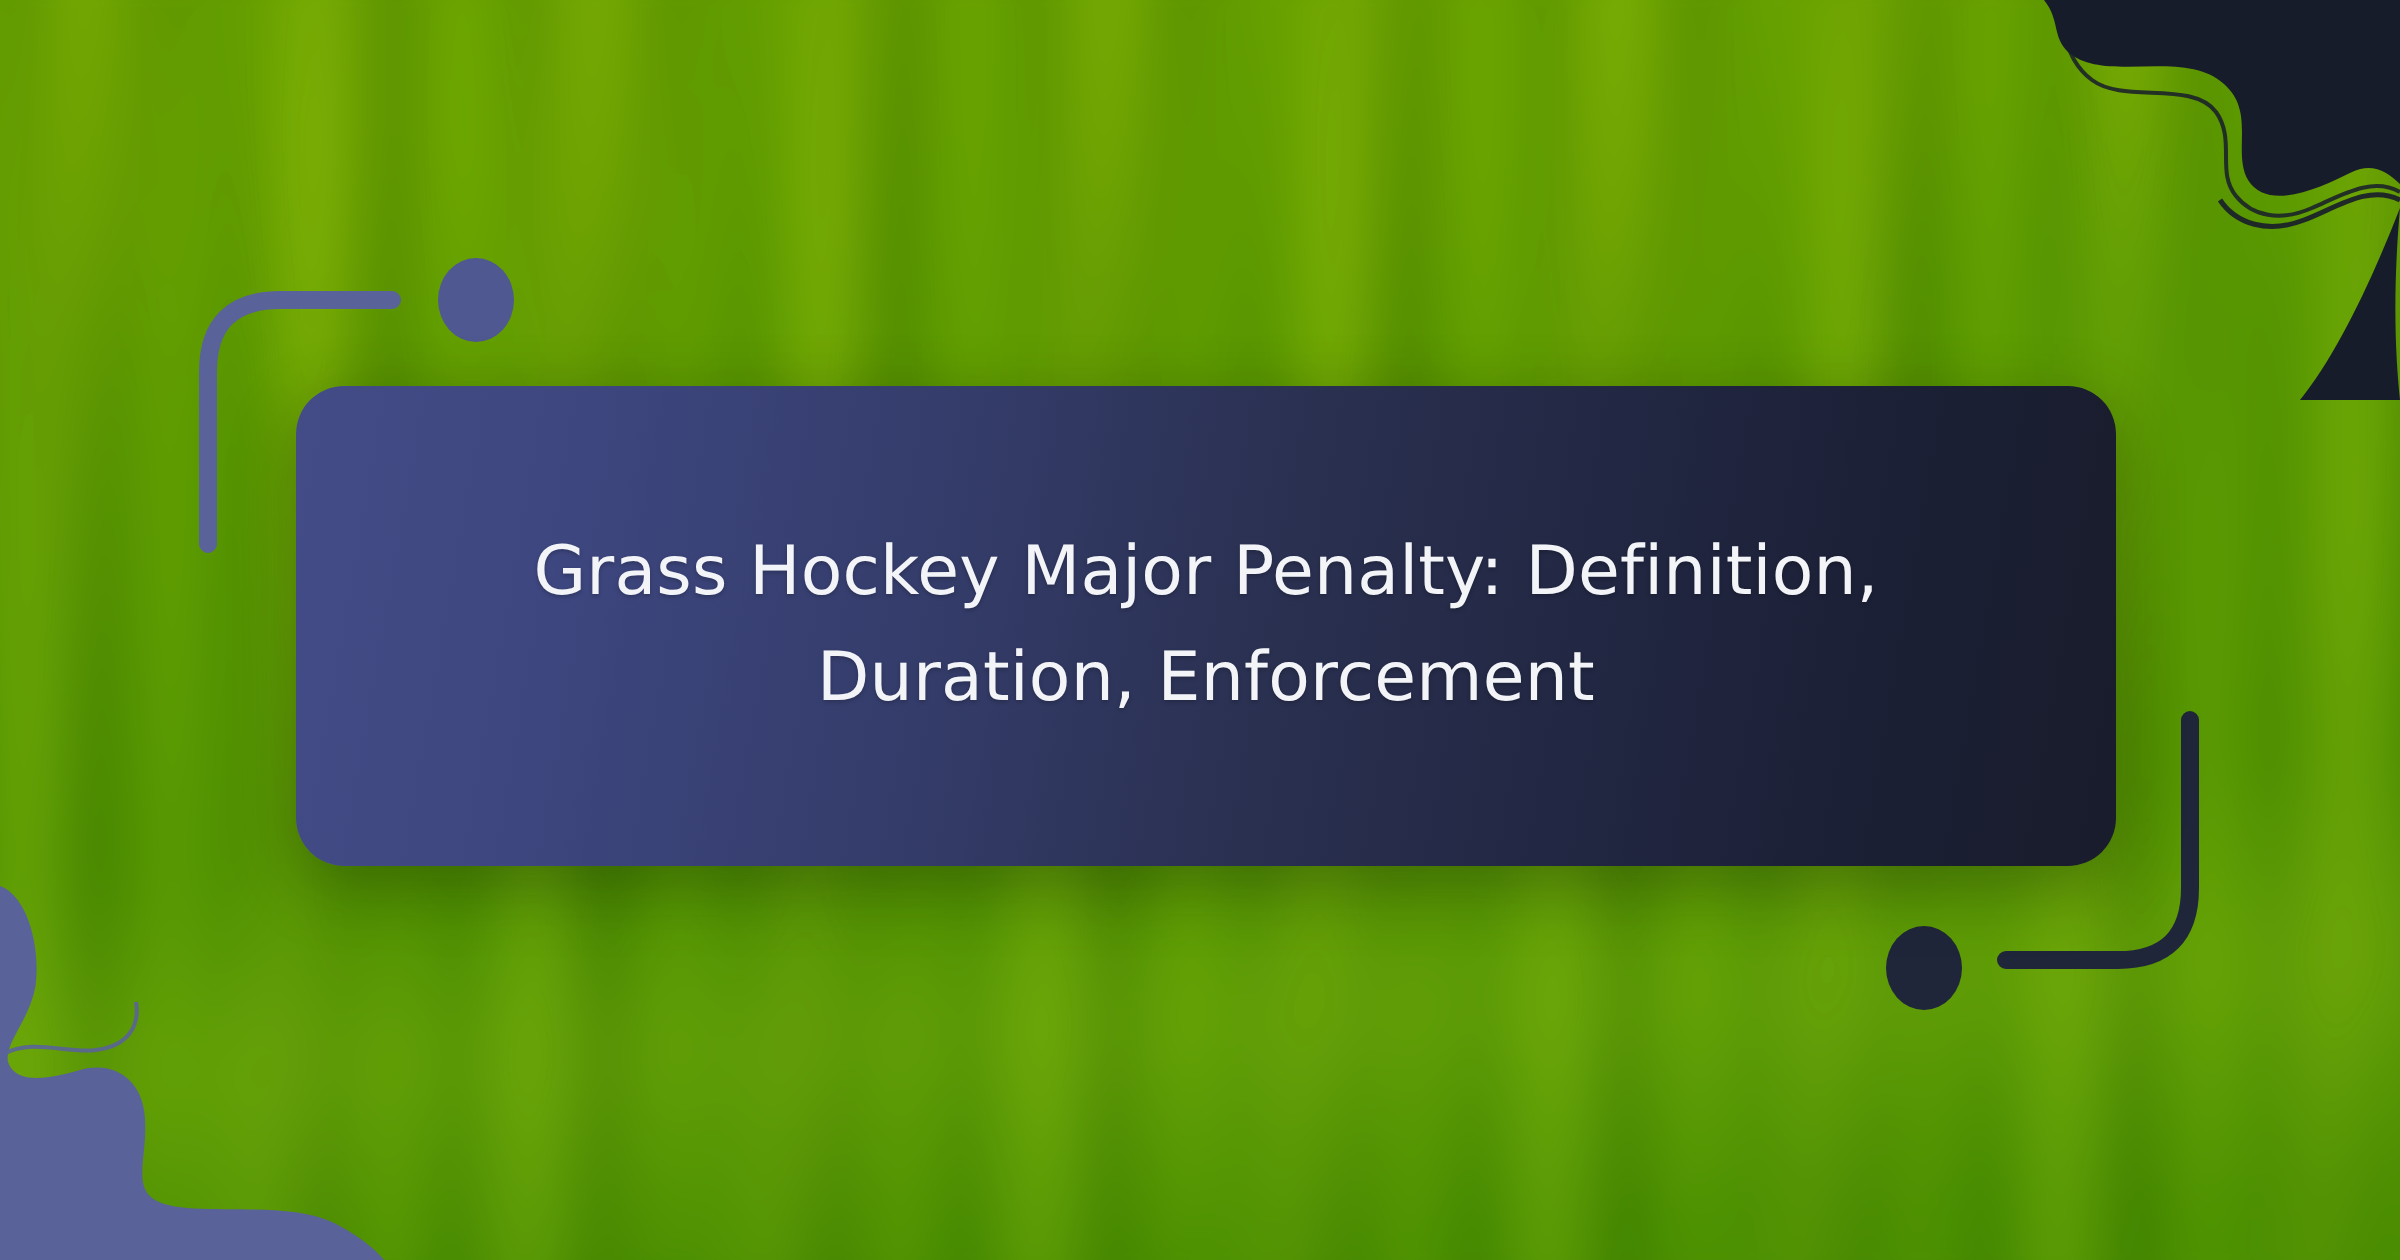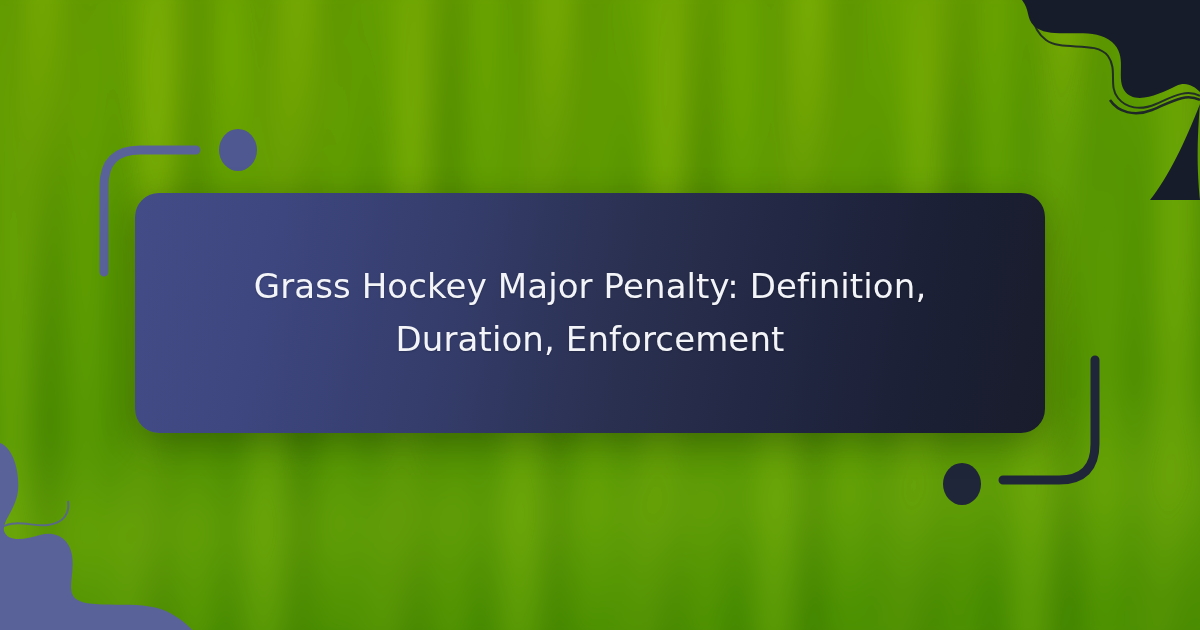--- a/index.html
+++ b/index.html
@@ -57,21 +57,21 @@
 
   
   .deco { position: absolute; }
   .deco svg { display: block; overflow: visible; }
   .deco-tl { left: 96px; top: 128px; }
   .deco-br { left: 930px; top: 348px; }
 
   
   .card {
     position: absolute;
-    left: 135px;
+    left: 148px;
     top: 193px;
     width: 910px;
     height: 240px;
     border-radius: 24px;
     background: linear-gradient(100deg,
                 #434c86 0%,
                 #3e4780 14%,
                 #353d6c 34%,
                 #2a3050 54%,
                 #222743 70%,

